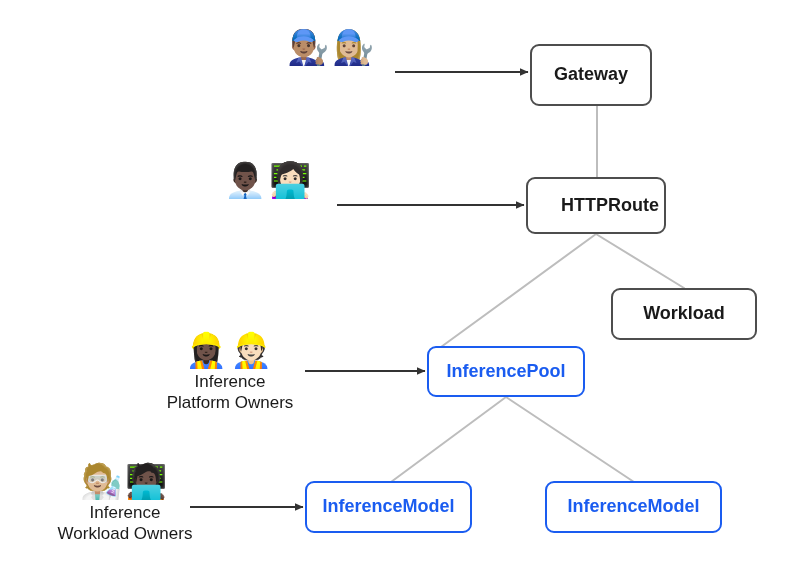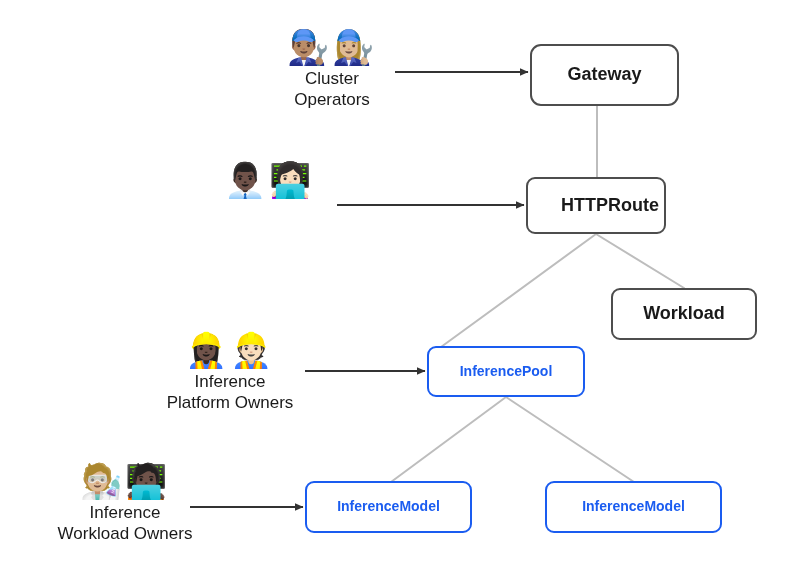--- a/index.html
+++ b/index.html
@@ -42,21 +42,21 @@
   .node.core {
     border: 2px solid #4d4d4d;
     color: #1a1a1a;
     font-weight: bold;
     font-size: 18px;
   }
   .node.inference {
     border: 2.5px solid #1a5cf0;
     color: #1a5cf0;
     font-weight: bold;
-    font-size: 14px;
+    font-size: 18px;
   }
 
   
   .persona {
     position: absolute;
     display: flex;
     flex-direction: column;
     align-items: center;
     width: 200px;
     text-align: center;
@@ -96,21 +96,21 @@
       </g>
     <g id="persona-arrows">
         <line x1="395" y1="72" x2="528" y2="72" stroke="#333333" stroke-width="2.2" marker-end="url(#arrowhead)"></line>
         <line x1="337" y1="205" x2="524" y2="205" stroke="#333333" stroke-width="2.2" marker-end="url(#arrowhead)"></line>
         <line x1="305" y1="371" x2="425" y2="371" stroke="#333333" stroke-width="2.2" marker-end="url(#arrowhead)"></line>
         <line x1="190" y1="507" x2="303" y2="507" stroke="#333333" stroke-width="2.2" marker-end="url(#arrowhead)"></line>
       </g>
   </svg>
 
   <div id="nodes-layer">
-      <div class="node core" style="left: 530px; top: 44px; width: 149px; height: 62px; border-radius: 11px;">
+      <div class="node core" style="left: 530px; top: 44px; width: 122px; height: 62px;">
         <span>Gateway</span>
       </div>
       <div class="node core" style="left: 526px; top: 177px; width: 140px; height: 57px; padding-left: 28px;">
         <span>HTTPRoute</span>
       </div>
       <div class="node core" style="left: 611px; top: 288px; width: 146px; height: 52px;">
         <span>Workload</span>
       </div>
       <div class="node inference" style="left: 427px; top: 346px; width: 158px; height: 51px;">
         <span>InferencePool</span>
@@ -119,22 +119,20 @@
         <span>InferenceModel</span>
       </div>
       <div class="node inference" style="left: 545px; top: 481px; width: 177px; height: 52px;">
         <span>InferenceModel</span>
       </div>
     </div>
 
   <div id="personas-layer">
       <div class="persona" style="left: 232px; top: 30px;">
         <div class="persona-emojis">👨🏽‍🔧👩🏼‍🔧</div>
-        <div class="persona-label">Cluster
-Operators</div>
       </div>
       <div class="persona" style="left: 169px; top: 163px;">
         <div class="persona-emojis">👨🏿‍💼👩🏻‍💻</div>
       </div>
       <div class="persona" style="left: 130px; top: 333px;">
         <div class="persona-emojis">👷🏿‍♀️👷🏻</div>
         <div class="persona-label">Inference
 Platform Owners</div>
       </div>
       <div class="persona" style="left: 25px; top: 464px;">

